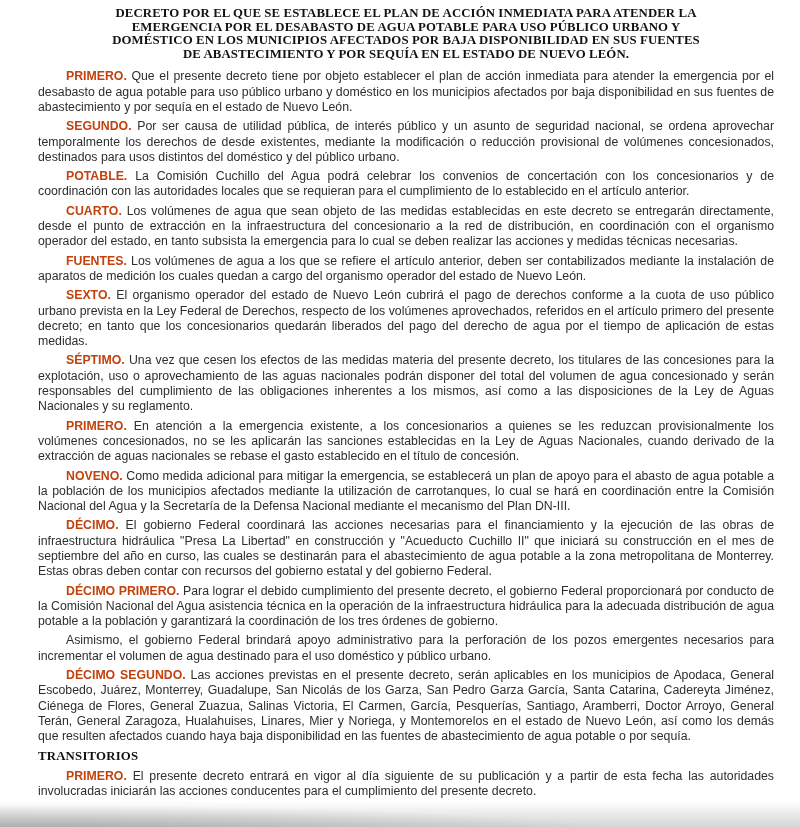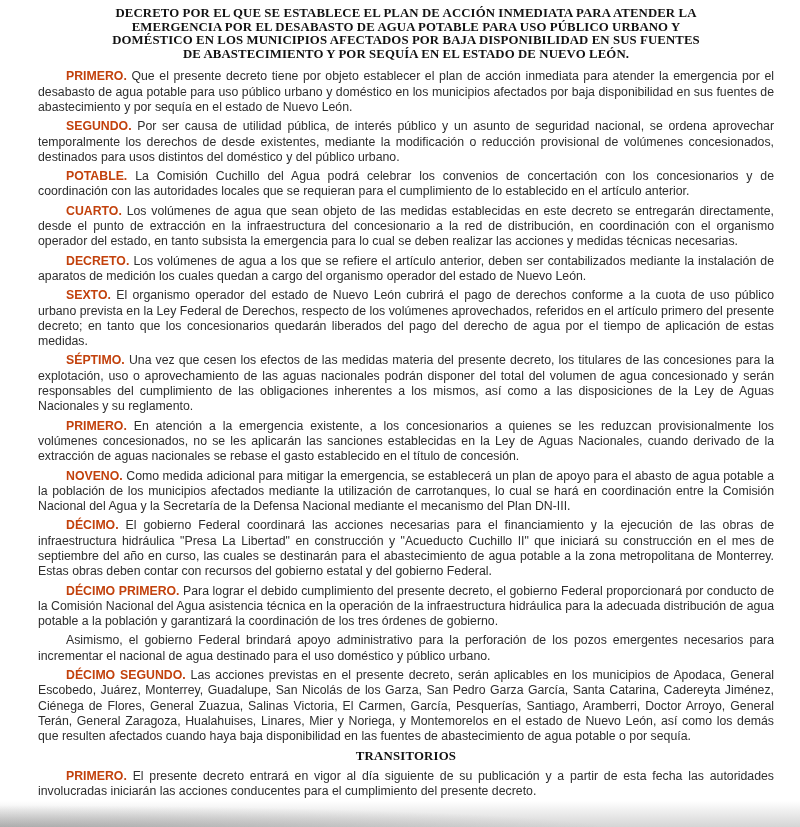--- a/index.html
+++ b/index.html
@@ -43,21 +43,20 @@
   }
   .lead {
     font-weight: bold;
     color: #c2410c;
   }
   .section-heading {
     font-family: "Liberation Serif", serif;
     font-weight: bold;
     font-size: 12.8px;
     line-height: 15px;
-    text-align: center;
     color: #121212;
     margin: 4px 0 5px 0;
     letter-spacing: 0.2px;
   }
   .bottom-fade {
     position: absolute;
     left: 0;
     right: 0;
     bottom: 0;
     height: 26px;
@@ -70,26 +69,26 @@
 </head>
 <body>
 
 <div class="page">
   <h1 class="title">DECRETO POR EL QUE SE ESTABLECE EL PLAN DE ACCIÓN INMEDIATA PARA ATENDER LA EMERGENCIA POR EL DESABASTO DE AGUA POTABLE PARA USO PÚBLICO URBANO Y DOMÉSTICO EN LOS MUNICIPIOS AFECTADOS POR BAJA DISPONIBILIDAD EN SUS FUENTES DE ABASTECIMIENTO Y POR SEQUÍA EN EL ESTADO DE NUEVO LEÓN.</h1>
   <div id="decree-body">
       <p class="para"><strong class="lead">PRIMERO.</strong> <span>Que el presente decreto tiene por objeto establecer el plan de acción inmediata para atender la emergencia por el desabasto de agua potable para uso público urbano y doméstico en los municipios afectados por baja disponibilidad en sus fuentes de abastecimiento y por sequía en el estado de Nuevo León.</span></p>
       <p class="para"><strong class="lead">SEGUNDO.</strong> <span>Por ser causa de utilidad pública, de interés público y un asunto de seguridad nacional, se ordena aprovechar temporalmente los derechos de desde existentes, mediante la modificación o reducción provisional de volúmenes concesionados, destinados para usos distintos del doméstico y del público urbano.</span></p>
       <p class="para"><strong class="lead">POTABLE.</strong> <span>La Comisión Cuchillo del Agua podrá celebrar los convenios de concertación con los concesionarios y de coordinación con las autoridades locales que se requieran para el cumplimiento de lo establecido en el artículo anterior.</span></p>
       <p class="para"><strong class="lead">CUARTO.</strong> <span>Los volúmenes de agua que sean objeto de las medidas establecidas en este decreto se entregarán directamente, desde el punto de extracción en la infraestructura del concesionario a la red de distribución, en coordinación con el organismo operador del estado, en tanto subsista la emergencia para lo cual se deben realizar las acciones y medidas técnicas necesarias.</span></p>
-      <p class="para"><strong class="lead">DECRETO.</strong> <span>Los volúmenes de agua a los que se refiere el artículo anterior, deben ser contabilizados mediante la instalación de aparatos de medición los cuales quedan a cargo del organismo operador del estado de Nuevo León.</span></p>
+      <p class="para"><strong class="lead">FUENTES.</strong> <span>Los volúmenes de agua a los que se refiere el artículo anterior, deben ser contabilizados mediante la instalación de aparatos de medición los cuales quedan a cargo del organismo operador del estado de Nuevo León.</span></p>
       <p class="para"><strong class="lead">SEXTO.</strong> <span>El organismo operador del estado de Nuevo León cubrirá el pago de derechos conforme a la cuota de uso público urbano prevista en la Ley Federal de Derechos, respecto de los volúmenes aprovechados, referidos en el artículo primero del presente decreto; en tanto que los concesionarios quedarán liberados del pago del derecho de agua por el tiempo de aplicación de estas medidas.</span></p>
       <p class="para"><strong class="lead">SÉPTIMO.</strong> <span>Una vez que cesen los efectos de las medidas materia del presente decreto, los titulares de las concesiones para la explotación, uso o aprovechamiento de las aguas nacionales podrán disponer del total del volumen de agua concesionado y serán responsables del cumplimiento de las obligaciones inherentes a los mismos, así como a las disposiciones de la Ley de Aguas Nacionales y su reglamento.</span></p>
       <p class="para"><strong class="lead">PRIMERO.</strong> <span>En atención a la emergencia existente, a los concesionarios a quienes se les reduzcan provisionalmente los volúmenes concesionados, no se les aplicarán las sanciones establecidas en la Ley de Aguas Nacionales, cuando derivado de la extracción de aguas nacionales se rebase el gasto establecido en el título de concesión.</span></p>
       <p class="para"><strong class="lead">NOVENO.</strong> <span>Como medida adicional para mitigar la emergencia, se establecerá un plan de apoyo para el abasto de agua potable a la población de los municipios afectados mediante la utilización de carrotanques, lo cual se hará en coordinación entre la Comisión Nacional del Agua y la Secretaría de la Defensa Nacional mediante el mecanismo del Plan DN-III.</span></p>
       <p class="para"><strong class="lead">DÉCIMO.</strong> <span>El gobierno Federal coordinará las acciones necesarias para el financiamiento y la ejecución de las obras de infraestructura hidráulica "Presa La Libertad" en construcción y "Acueducto Cuchillo II" que iniciará su construcción en el mes de septiembre del año en curso, las cuales se destinarán para el abastecimiento de agua potable a la zona metropolitana de Monterrey. Estas obras deben contar con recursos del gobierno estatal y del gobierno Federal.</span></p>
       <p class="para"><strong class="lead">DÉCIMO PRIMERO.</strong> <span>Para lograr el debido cumplimiento del presente decreto, el gobierno Federal proporcionará por conducto de la Comisión Nacional del Agua asistencia técnica en la operación de la infraestructura hidráulica para la adecuada distribución de agua potable a la población y garantizará la coordinación de los tres órdenes de gobierno.</span></p>
-      <p class="para"><span>Asimismo, el gobierno Federal brindará apoyo administrativo para la perforación de los pozos emergentes necesarios para incrementar el nacional de agua destinado para el uso doméstico y público urbano.</span></p>
+      <p class="para"><span>Asimismo, el gobierno Federal brindará apoyo administrativo para la perforación de los pozos emergentes necesarios para incrementar el volumen de agua destinado para el uso doméstico y público urbano.</span></p>
       <p class="para"><strong class="lead">DÉCIMO SEGUNDO.</strong> <span>Las acciones previstas en el presente decreto, serán aplicables en los municipios de Apodaca, General Escobedo, Juárez, Monterrey, Guadalupe, San Nicolás de los Garza, San Pedro Garza García, Santa Catarina, Cadereyta Jiménez, Ciénega de Flores, General Zuazua, Salinas Victoria, El Carmen, García, Pesquerías, Santiago, Aramberri, Doctor Arroyo, General Terán, General Zaragoza, Hualahuises, Linares, Mier y Noriega, y Montemorelos en el estado de Nuevo León, así como los demás que resulten afectados cuando haya baja disponibilidad en las fuentes de abastecimiento de agua potable o por sequía.</span></p>
       <h2 class="section-heading">TRANSITORIOS</h2>
       <p class="para"><strong class="lead">PRIMERO.</strong> <span>El presente decreto entrará en vigor al día siguiente de su publicación y a partir de esta fecha las autoridades involucradas iniciarán las acciones conducentes para el cumplimiento del presente decreto.</span></p>
     </div>
   <div class="bottom-fade"></div>
 </div>
 
 </body></html>

